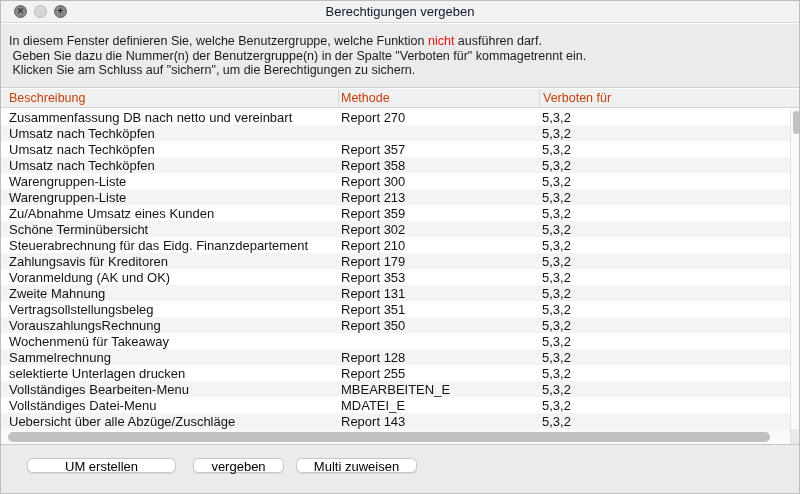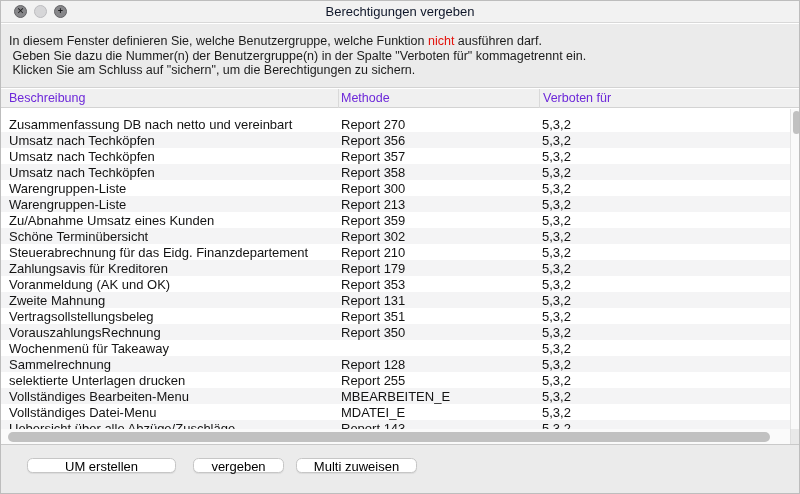--- a/index.html
+++ b/index.html
@@ -15,27 +15,27 @@
   .tl-glyph { font-size:9px; line-height:9px; color:#1c1c1e; font-weight:700; }
   .title { position:absolute; top:0; left:0; width:100%; height:22px; line-height:22px; text-align:center; font-size:13px; color:#0f172a; }
 
   
   .instructions { position:absolute; top:23px; left:0; width:100%; height:64px; background:#ebebeb; border-bottom:1px solid #d3d3d3; padding:10px 0 0 8px; }
   .iline { font-size:12.5px; line-height:14.5px; color:#1b1b1b; white-space:pre; }
   .red-word { }
 
   
   .thead { position:absolute; top:88px; left:0; width:100%; height:19px; background:#f0f0f0; border-bottom:1px solid #d3d3d3; }
-  .th { position:absolute; top:0; height:19px; line-height:19px; font-size:12.5px; color:#6d28d9; white-space:nowrap; }
+  .th { position:absolute; top:0; height:19px; line-height:19px; font-size:12.5px; color:#c2410c; white-space:nowrap; }
   .th.c0 { left:8px; }  .th.c1 { left:340px; }  .th.c2 { left:542px; }
   .hsep { position:absolute; top:0; width:1px; height:19px; background:#d9d9d9; }
   .hsep.s1 { left:337px; } .hsep.s2 { left:538px; }
 
   
-  .tbody { position:absolute; top:108px; left:0; width:789px; height:320px; display:flex; flex-direction:column; background:#fff;margin-top:7px; }
+  .tbody { position:absolute; top:108px; left:0; width:789px; height:320px; display:flex; flex-direction:column; background:#fff; }
   .trow { flex:1; position:relative; background:#fff; }
   .trow.alt { background:#f4f4f5; }
   .td { position:absolute; top:0; height:100%; display:flex; align-items:center; font-size:13px; color:#141414; white-space:nowrap; overflow:hidden; }
   .td.c0 { left:8px; width:324px; }
   .td.c1 { left:340px; width:195px; }
   .td.c2 { left:541px; width:240px; }
 
   
   .vscroll { position:absolute; top:108px; left:789px; width:11px; height:320px; background:#fafafa; border-left:1px solid #e3e3e3; }
   .vthumb { position:absolute; top:2px; left:1.5px; width:7px; height:23px; border-radius:4px; background:#c1c1c1; }
@@ -85,21 +85,20 @@
   <div class="tbody">
 
       <div class="trow">
         <div class="td c0">Zusammenfassung DB nach netto und vereinbart</div>
         <div class="td c1">Report 270</div>
         <div class="td c2">5,3,2</div>
       </div>
 
       <div class="trow alt">
         <div class="td c0">Umsatz nach Techköpfen</div>
-        <div class="td c1">Report 356</div>
         <div class="td c2">5,3,2</div>
       </div>
 
       <div class="trow">
         <div class="td c0">Umsatz nach Techköpfen</div>
         <div class="td c1">Report 357</div>
         <div class="td c2">5,3,2</div>
       </div>
 
       <div class="trow alt">

